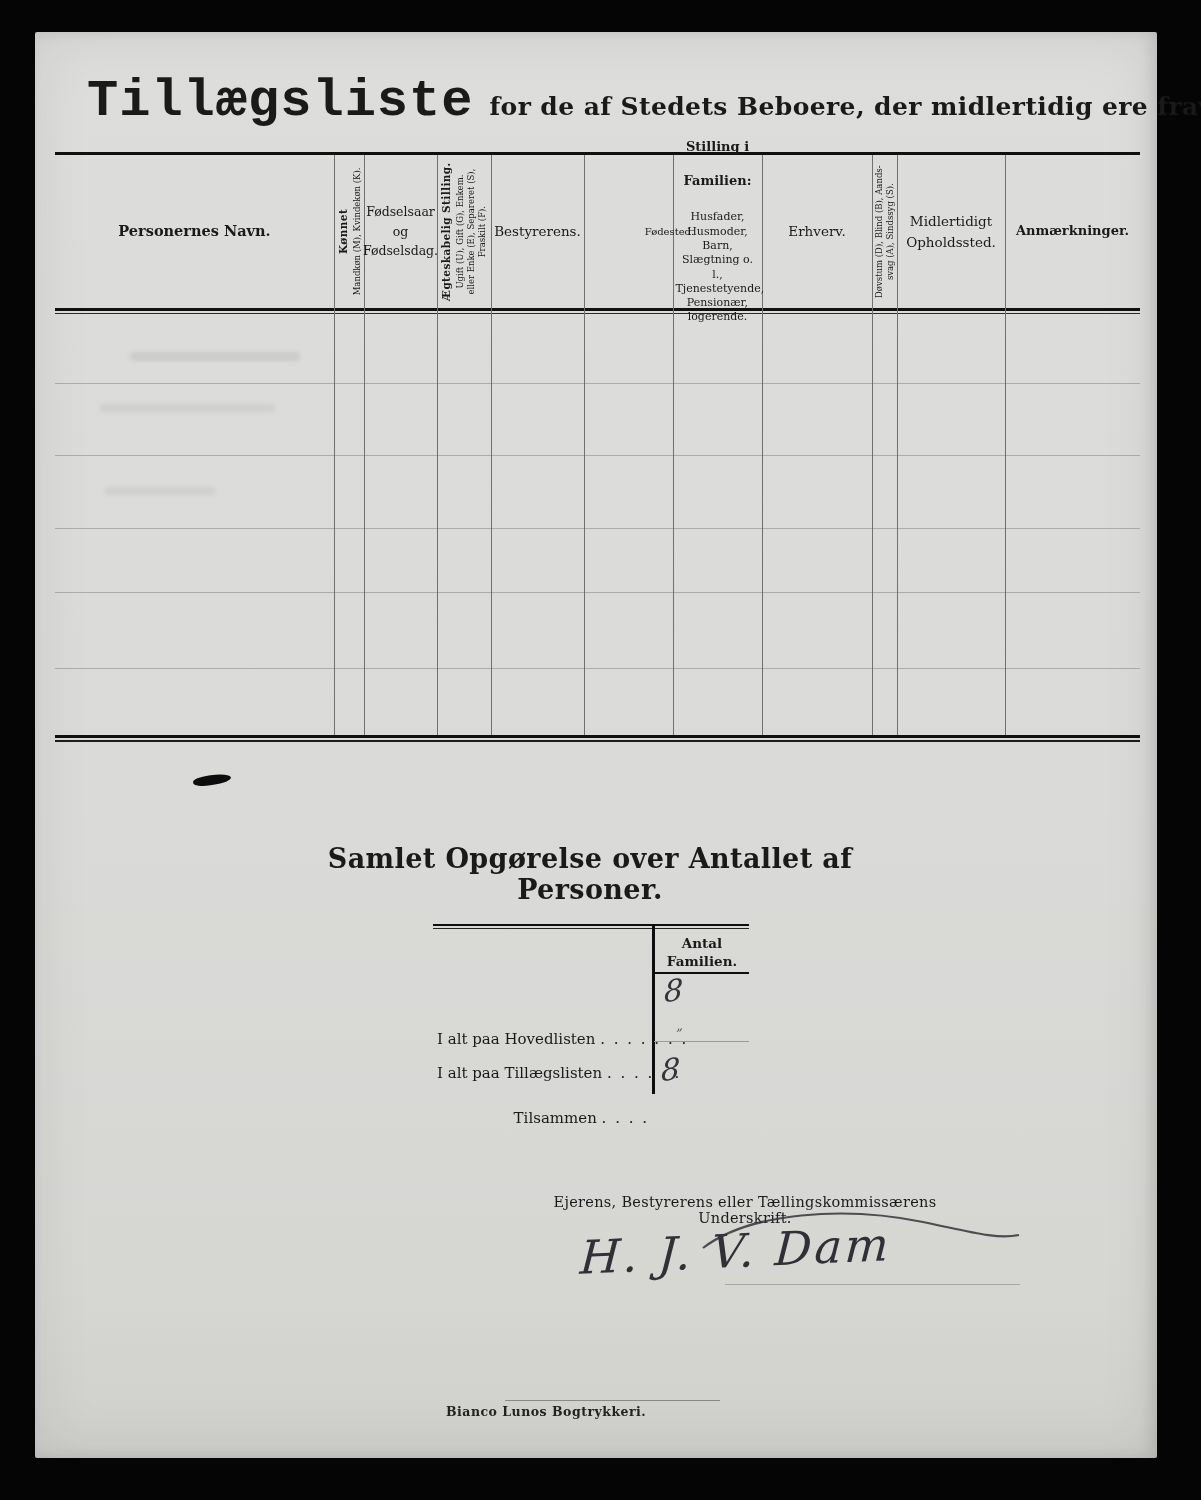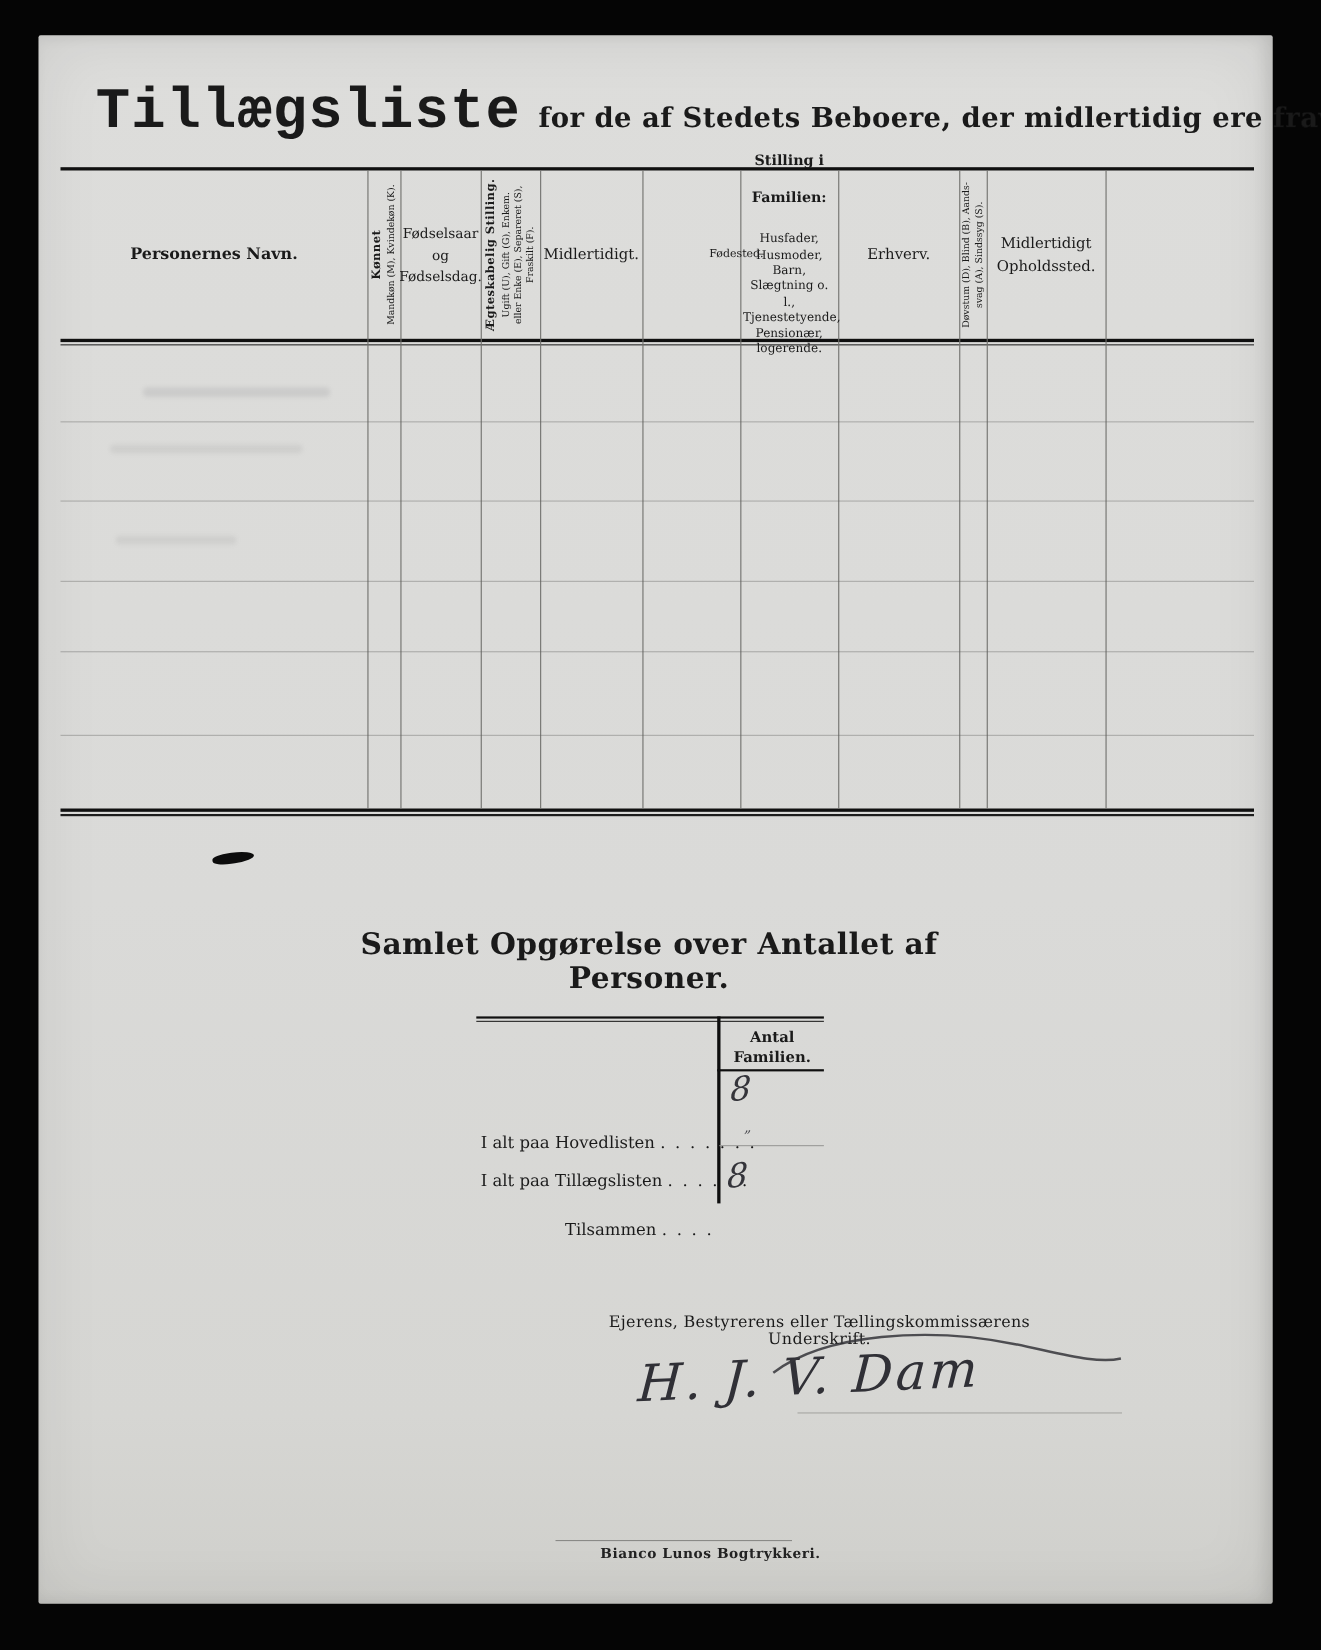--- a/index.html
+++ b/index.html
@@ -67,21 +67,21 @@
   .hw-small{font-size:13px;color:#4a4a50;transform:rotate(-4deg);}
   
   .sig-caption{position:absolute;left:480px;top:1162px;width:460px;text-align:center;
                font-weight:normal;font-size:14.5px;letter-spacing:.3px;}
   .sig-name{position:absolute;left:545px;top:1192px;font-size:46px;font-style:italic;
             letter-spacing:3px;color:#303036;transform:rotate(-2.5deg) skewX(-6deg);white-space:nowrap;}
   .sig-flourish{position:absolute;left:660px;top:1176px;}
   .sig-line{position:absolute;left:690px;top:1252px;width:295px;height:1px;background:#a6a6a2;}
   
   .foot-line{position:absolute;left:470px;top:1368px;width:215px;height:1px;background:#8a8a87;}
-  .foot-text{position:absolute;left:411px;top:1372px;width:300px;text-align:right;
+  .foot-text{position:absolute;left:411px;top:1372px;width:300px;text-align:left;
              font-weight:bold;font-size:12.5px;letter-spacing:.5px;color:#222;}
 </style>
 </head>
 <body>
 
 <div class="stage">
   <div class="paper">
 
     <div class="title-row">
       <span class="t-main">Tillægsliste</span>
@@ -131,41 +131,44 @@
       </div>
       <div class="hc c3">
         <div class="rot">
           <span class="main">Ægteskabelig Stilling.</span>
           <span class="sub">Ugift (U), Gift (G), Enkem.</span>
           <span class="sub">eller Enke (E), Separeret (S),</span>
           <span class="sub">Fraskilt (F).</span>
         </div>
       </div>
       <div class="hc c4">
-        <span>Midlertidigt.</span>
+        <span>Bestyrerens.</span>
       </div>
       <div class="hc c5">
         <span>Fødested.</span>
       </div>
       <div class="hc c6">
         <span class="main">Stilling i</span>
         <span class="main">Familien:</span>
         <span class="sub">Husfader, Husmoder, Barn, Slægtning o. l., Tjenestetyende, Pensionær, logerende.</span>
       </div>
       <div class="hc c7">
         <span>Erhverv.</span>
       </div>
       <div class="hc c8">
         <div class="rot">
           <span class="sub">Døvstum (D), Blind (B), Aands-</span>
           <span class="sub">svag (A), Sindssyg (S).</span>
         </div>
       </div>
       <div class="hc c9">
         <span>Midlertidigt Opholdssted.</span>
+      </div>
+      <div class="hc c10">
+        <span class="b">Anmærkninger.</span>
       </div>
 
       <div class="smudge" style="left:75px;top:200px;width:170px;height:9px;background:rgba(120,120,125,.16)"></div>
       <div class="smudge" style="left:45px;top:252px;width:175px;height:8px;background:rgba(120,120,125,.13)"></div>
       <div class="smudge" style="left:50px;top:335px;width:110px;height:8px;background:rgba(120,120,125,.12)"></div>
     </div>
 
     <div class="blot"></div>
 
     <div class="sum-head">Samlet Opgørelse over Antallet af Personer.</div>

